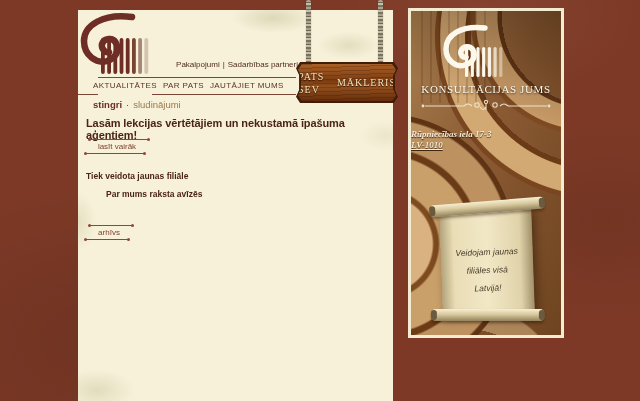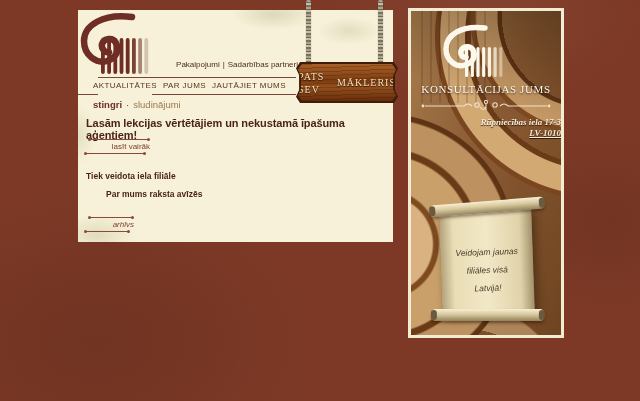--- a/index.html
+++ b/index.html
@@ -9,21 +9,21 @@
     background-color:#7d3926;
     background-image:
       radial-gradient(ellipse 220px 120px at 76% 4%, rgba(255,235,205,.06), transparent 70%),
       radial-gradient(ellipse 320px 220px at 15% 85%, rgba(0,0,0,.10), transparent 70%),
       radial-gradient(ellipse 180px 140px at 95% 55%, rgba(0,0,0,.08), transparent 70%);
   }
   .page{position:absolute;inset:0;}
 
   
   .main-box{
-    position:absolute;left:78px;top:10px;width:315px;height:232px;z-index:1;
+    position:absolute;left:78px;top:10px;width:315px;height:392px;z-index:1;
     background-color:#f7f1da;
     background-image:
       radial-gradient(ellipse 60px 22px at 62% 2%, rgba(163,160,104,.30), transparent 70%),
       radial-gradient(ellipse 45px 20px at 86% 9%, rgba(163,160,104,.24), transparent 70%),
       radial-gradient(ellipse 26px 42px at 0% 54%, rgba(163,160,104,.22), transparent 70%),
       radial-gradient(ellipse 55px 30px at 6% 97%, rgba(163,160,104,.26), transparent 70%),
       radial-gradient(ellipse 40px 22px at 98% 32%, rgba(163,160,104,.14), transparent 70%);
   }
   .logo-svg{position:absolute;left:2px;top:2px;}
 
@@ -43,29 +43,29 @@
   .subnav .crumb-active{color:#6e2e26;font-weight:bold;cursor:pointer;text-decoration:none;}
   .subnav .dot{color:#6e2e26;margin:0 4px;}
   .subnav .crumb{color:#9a7a4e;cursor:pointer;text-decoration:none;}
 
   .headline{position:absolute;top:107px;left:8px;font-size:11px;font-weight:bold;color:#4a2517;letter-spacing:-0.1px;}
   .news{position:absolute;left:8px;font-size:8.5px;font-weight:bold;color:#4a2517;}
   .news-1{top:161px;}
   .news-2{top:179px;padding-left:20px;}
 
   .deco-link{position:absolute;left:6px;display:block;text-decoration:none;cursor:pointer;}
-  .deco-link .dl-text{display:block;text-align:right;font-size:8px;color:#7d3d2b;padding:2px 0;}
+  .deco-link .dl-text{display:block;text-align:center;font-size:8px;color:#7d3d2b;padding:2px 0;}
   .dl-line{display:block;height:1px;background:#8a4a38;position:relative;}
   .dl-line::before,.dl-line::after{content:"";position:absolute;top:-1px;width:3px;height:3px;border-radius:50%;background:#8a4a38;}
   .dl-line::before{left:-1px;}
   .dl-line::after{right:-1px;}
   .dl-top{margin-left:5px;margin-right:1px;}
   .dl-bottom{margin-left:1px;margin-right:5px;}
   .read-more{top:129px;width:66px;}
-  .archive{top:207px;width:50px;font-style:italic;}
+  .archive{top:215px;width:50px;}
 
   
   .chain{
     position:absolute;top:0;width:5px;height:64px;z-index:3;border-radius:2px;
     background:repeating-linear-gradient(180deg,#aaa28c 0 2px,#6e6654 2px 3px,#c7bea6 3px 5px,#7a7260 5px 7px);
     box-shadow:0 0 1px rgba(60,40,20,.5);
   }
   .chain-left{left:306px;}
   .chain-right{left:378px;}
 
@@ -105,23 +105,23 @@
   .flutes{position:absolute;left:10px;top:0;width:72px;height:92px;opacity:.55;
     background:repeating-linear-gradient(90deg, rgba(50,25,8,.30) 0 2px, rgba(0,0,0,0) 2px 9px);}
   .logo2-svg{position:absolute;left:30px;top:12px;}
   .brand{
     position:absolute;top:72px;left:0;right:0;text-align:center;
     font-family:"Liberation Serif",serif;font-size:11px;letter-spacing:.6px;
     color:#fdf8ec;text-shadow:0 1px 2px rgba(25,10,0,.7);white-space:nowrap;
   }
   .ornament{position:absolute;top:88px;left:9px;}
   .addr{
-    position:absolute;left:0;right:0;text-align:right;
+    position:absolute;left:0;right:0;text-align:left;
     font-family:"Liberation Serif",serif;font-style:italic;font-weight:bold;font-size:9px;
-    color:#f6ecd8;text-shadow:0 1px 1px rgba(40,20,5,.85);
+    color:#f6ecd8;text-shadow:0 1px 1px rgba(40,20,5,.85);margin-top:12px;
   }
   .addr-1{top:106px;}
   .addr-2{top:117px;text-decoration:underline;}
 
   .scroll{position:absolute;left:26px;top:190px;width:100px;height:120px;transform:rotate(-2deg);}
   .scroll-body{
     position:absolute;left:4px;right:4px;top:8px;bottom:8px;
     background:linear-gradient(90deg,#b2a37c 0%,#e9ddb6 14%,#f2e8c6 50%,#e0d3aa 86%,#a1916b 100%);
     box-shadow:3px 5px 8px rgba(40,20,5,.5);
   }
@@ -167,39 +167,39 @@
       <rect x="64.4" y="26" width="3.8" height="36" rx="1.9" fill="#d3c4b0"></rect>
     </svg>
 
     <div class="utility">
       <a>Pakalpojumi</a><span class="sep">|</span><a>Sadarbības partneri</a>
     </div>
 
     <div class="navline navline-top"></div>
     <div class="nav">
       <a>AKTUALITĀTES</a>
-      <a>PAR JUMS</a>
+      <a>PAR PATS</a>
       <a>JAUTĀJIET MUMS</a>
     </div>
     <div class="navline navline-ba"></div>
     <div class="navline navline-bb"></div>
 
     <div class="subnav">
       <a class="crumb-active">stingri</a><span class="dot">·</span><a class="crumb">sludinājumi</a>
     </div>
 
     <div class="headline">Lasām lekcijas vērtētājiem un nekustamā īpašuma aģentiem!</div>
 
     <a class="deco-link read-more">
       <span class="dl-line dl-top"></span>
       <span class="dl-text">lasīt vairāk</span>
       <span class="dl-line dl-bottom"></span>
     </a>
 
-    <div class="news news-1">Tiek veidota iela filiāle</div>
+    <div class="news news-1">Tiek veidota jaunas filiāle</div>
     <div class="news news-2">Par mums raksta avīzēs</div>
 
     <a class="deco-link archive">
       <span class="dl-line dl-top"></span>
       <span class="dl-text">arhīvs</span>
       <span class="dl-line dl-bottom"></span>
     </a>
   </div>
 
   <div class="chain chain-left"></div>

